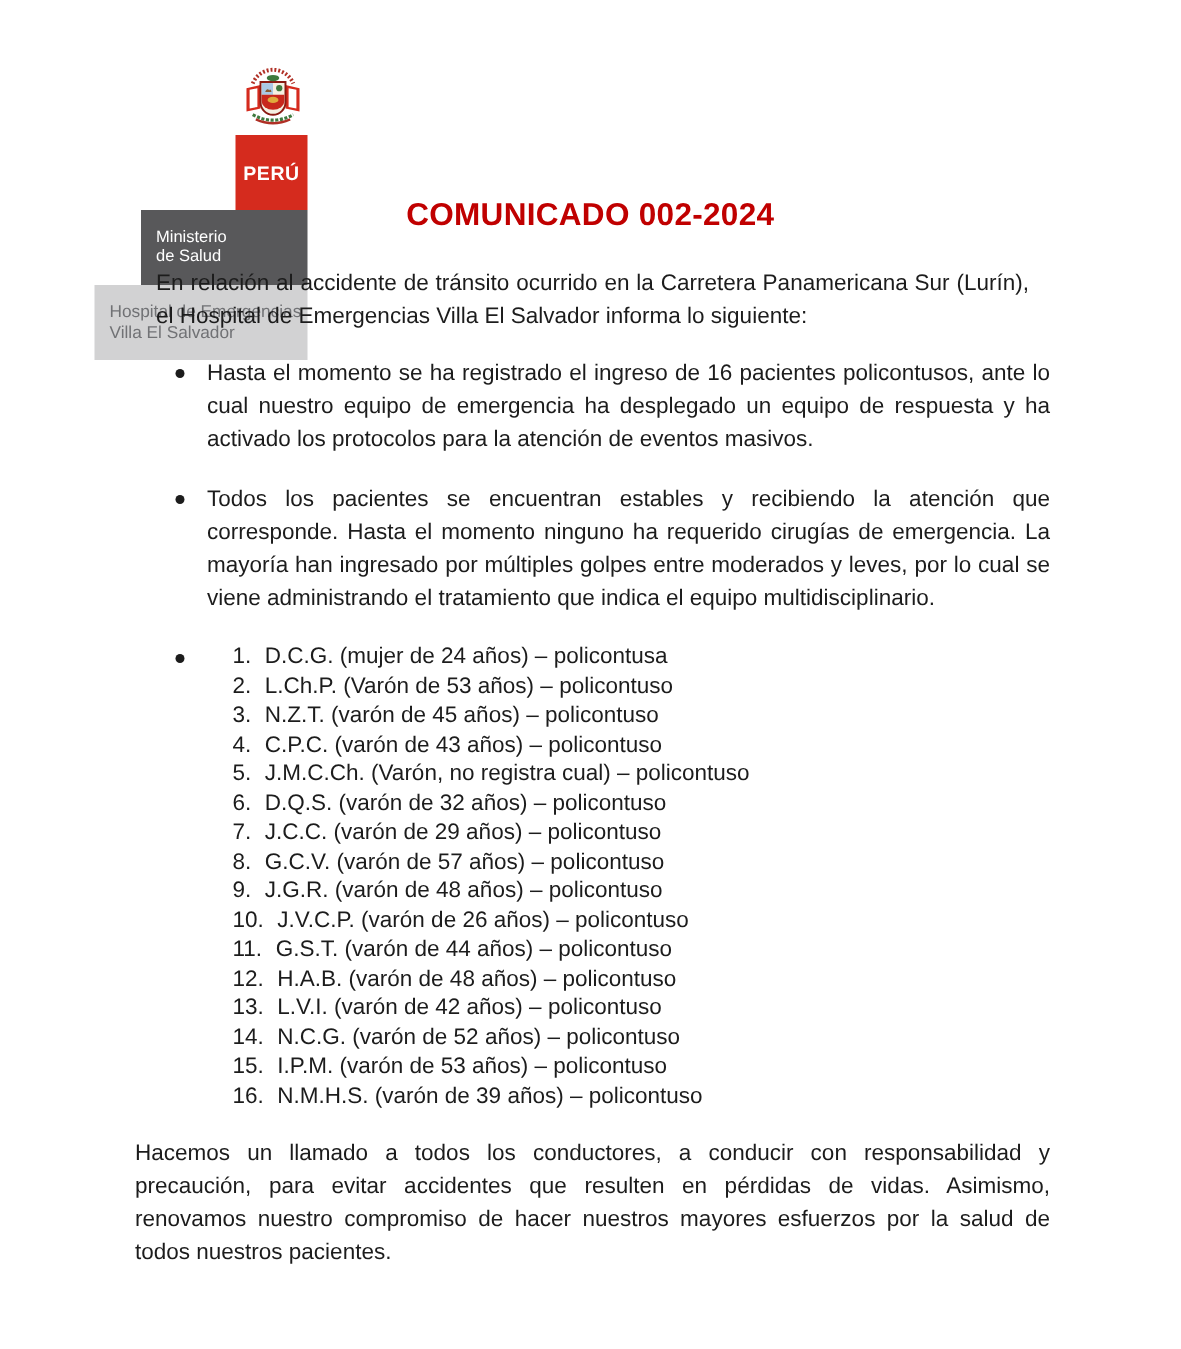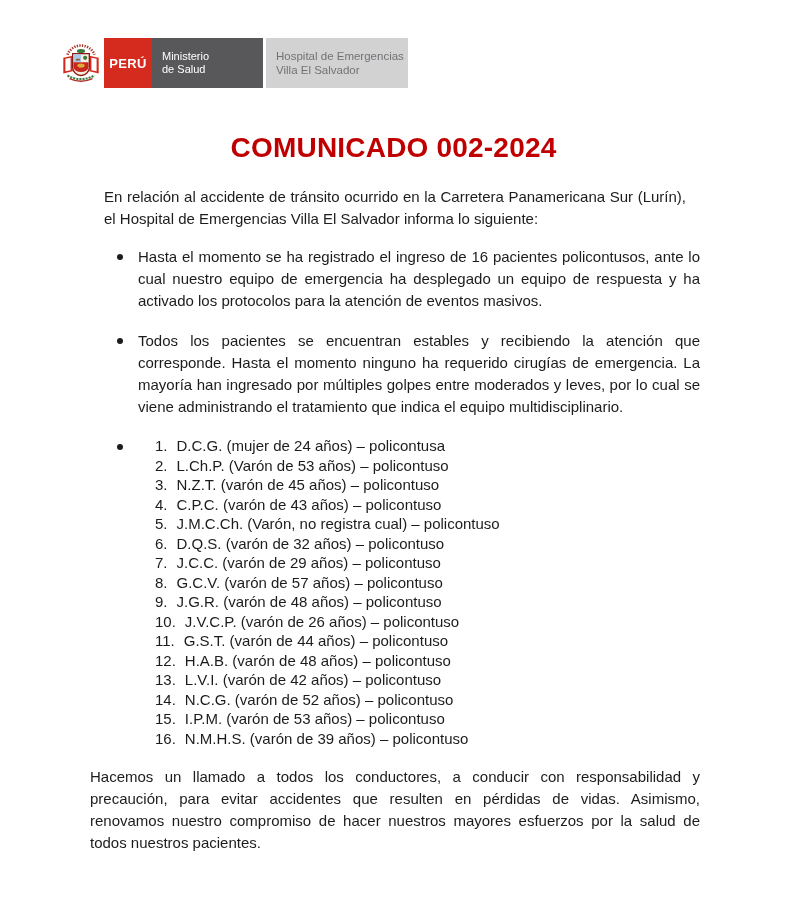--- a/index.html
+++ b/index.html
@@ -3,29 +3,29 @@
 <meta charset="utf-8">
 <style>
   html,body{margin:0;padding:0;background:#ffffff;}
   .page{
     width:787px;height:899px;position:relative;background:#ffffff;
     font-family:"Liberation Sans",sans-serif;color:#1c1c1c;overflow:hidden;
     box-sizing:border-box;
   }
   
   .header{display:flex;justify-content:space-between;align-items:flex-start;padding:38px 27px 0 60px;}
-  .logo-strip{display:flex;align-items:center;height:50px;}
+  .logo-strip{display:flex;align-items:flex-end;height:50px;flex-direction:column;}
   .coat{width:42px;height:52px;margin-right:2px;flex:none;}
   .block{height:50px;box-sizing:border-box;flex:none;}
   .block-peru{width:48px;background:var(--peru-red);color:#fff;display:flex;align-items:center;justify-content:center;font-weight:bold;font-size:13px;letter-spacing:.4px;}
   .block-minsa{width:111px;background:var(--dark-gray);color:#fff;font-size:11px;line-height:13px;display:flex;flex-direction:column;justify-content:center;padding-left:10px;}
   .block-hosp{width:142px;background:var(--light-gray);color:var(--hospital-text);font-size:11.5px;line-height:14px;display:flex;flex-direction:column;justify-content:center;padding-left:10px;margin-left:3px;}
   .quotes{width:352px;font-size:11px;line-height:19px;text-align:center;color:#262626;padding-top:5px;}
   
-  .title{text-align:center;color:var(--title-red);font-weight:bold;font-size:28px;margin-top:44px;letter-spacing:.2px;}
+  .title{text-align:center;color:var(--title-red);font-weight:bold;font-size:21px;margin-top:44px;letter-spacing:.2px;}
   
   .content{margin:22px 87px 0 90px;font-size:15px;line-height:22px;text-align:justify;}
   .bullets{list-style:none;margin:16px 0 0 0;padding:0;}
   .bullets li{position:relative;padding-left:48px;margin-bottom:18px;}
   .dot{position:absolute;left:27px;top:8px;width:6px;height:6px;border-radius:50%;background:#1c1c1c;}
   .inj-list{margin:0 0 0 17px;line-height:19.5px;text-align:left;}
   .inj-row{white-space:nowrap;}
   .inj-num{margin-right:9px;}
   .closing{margin-top:14px;}
 </style>

